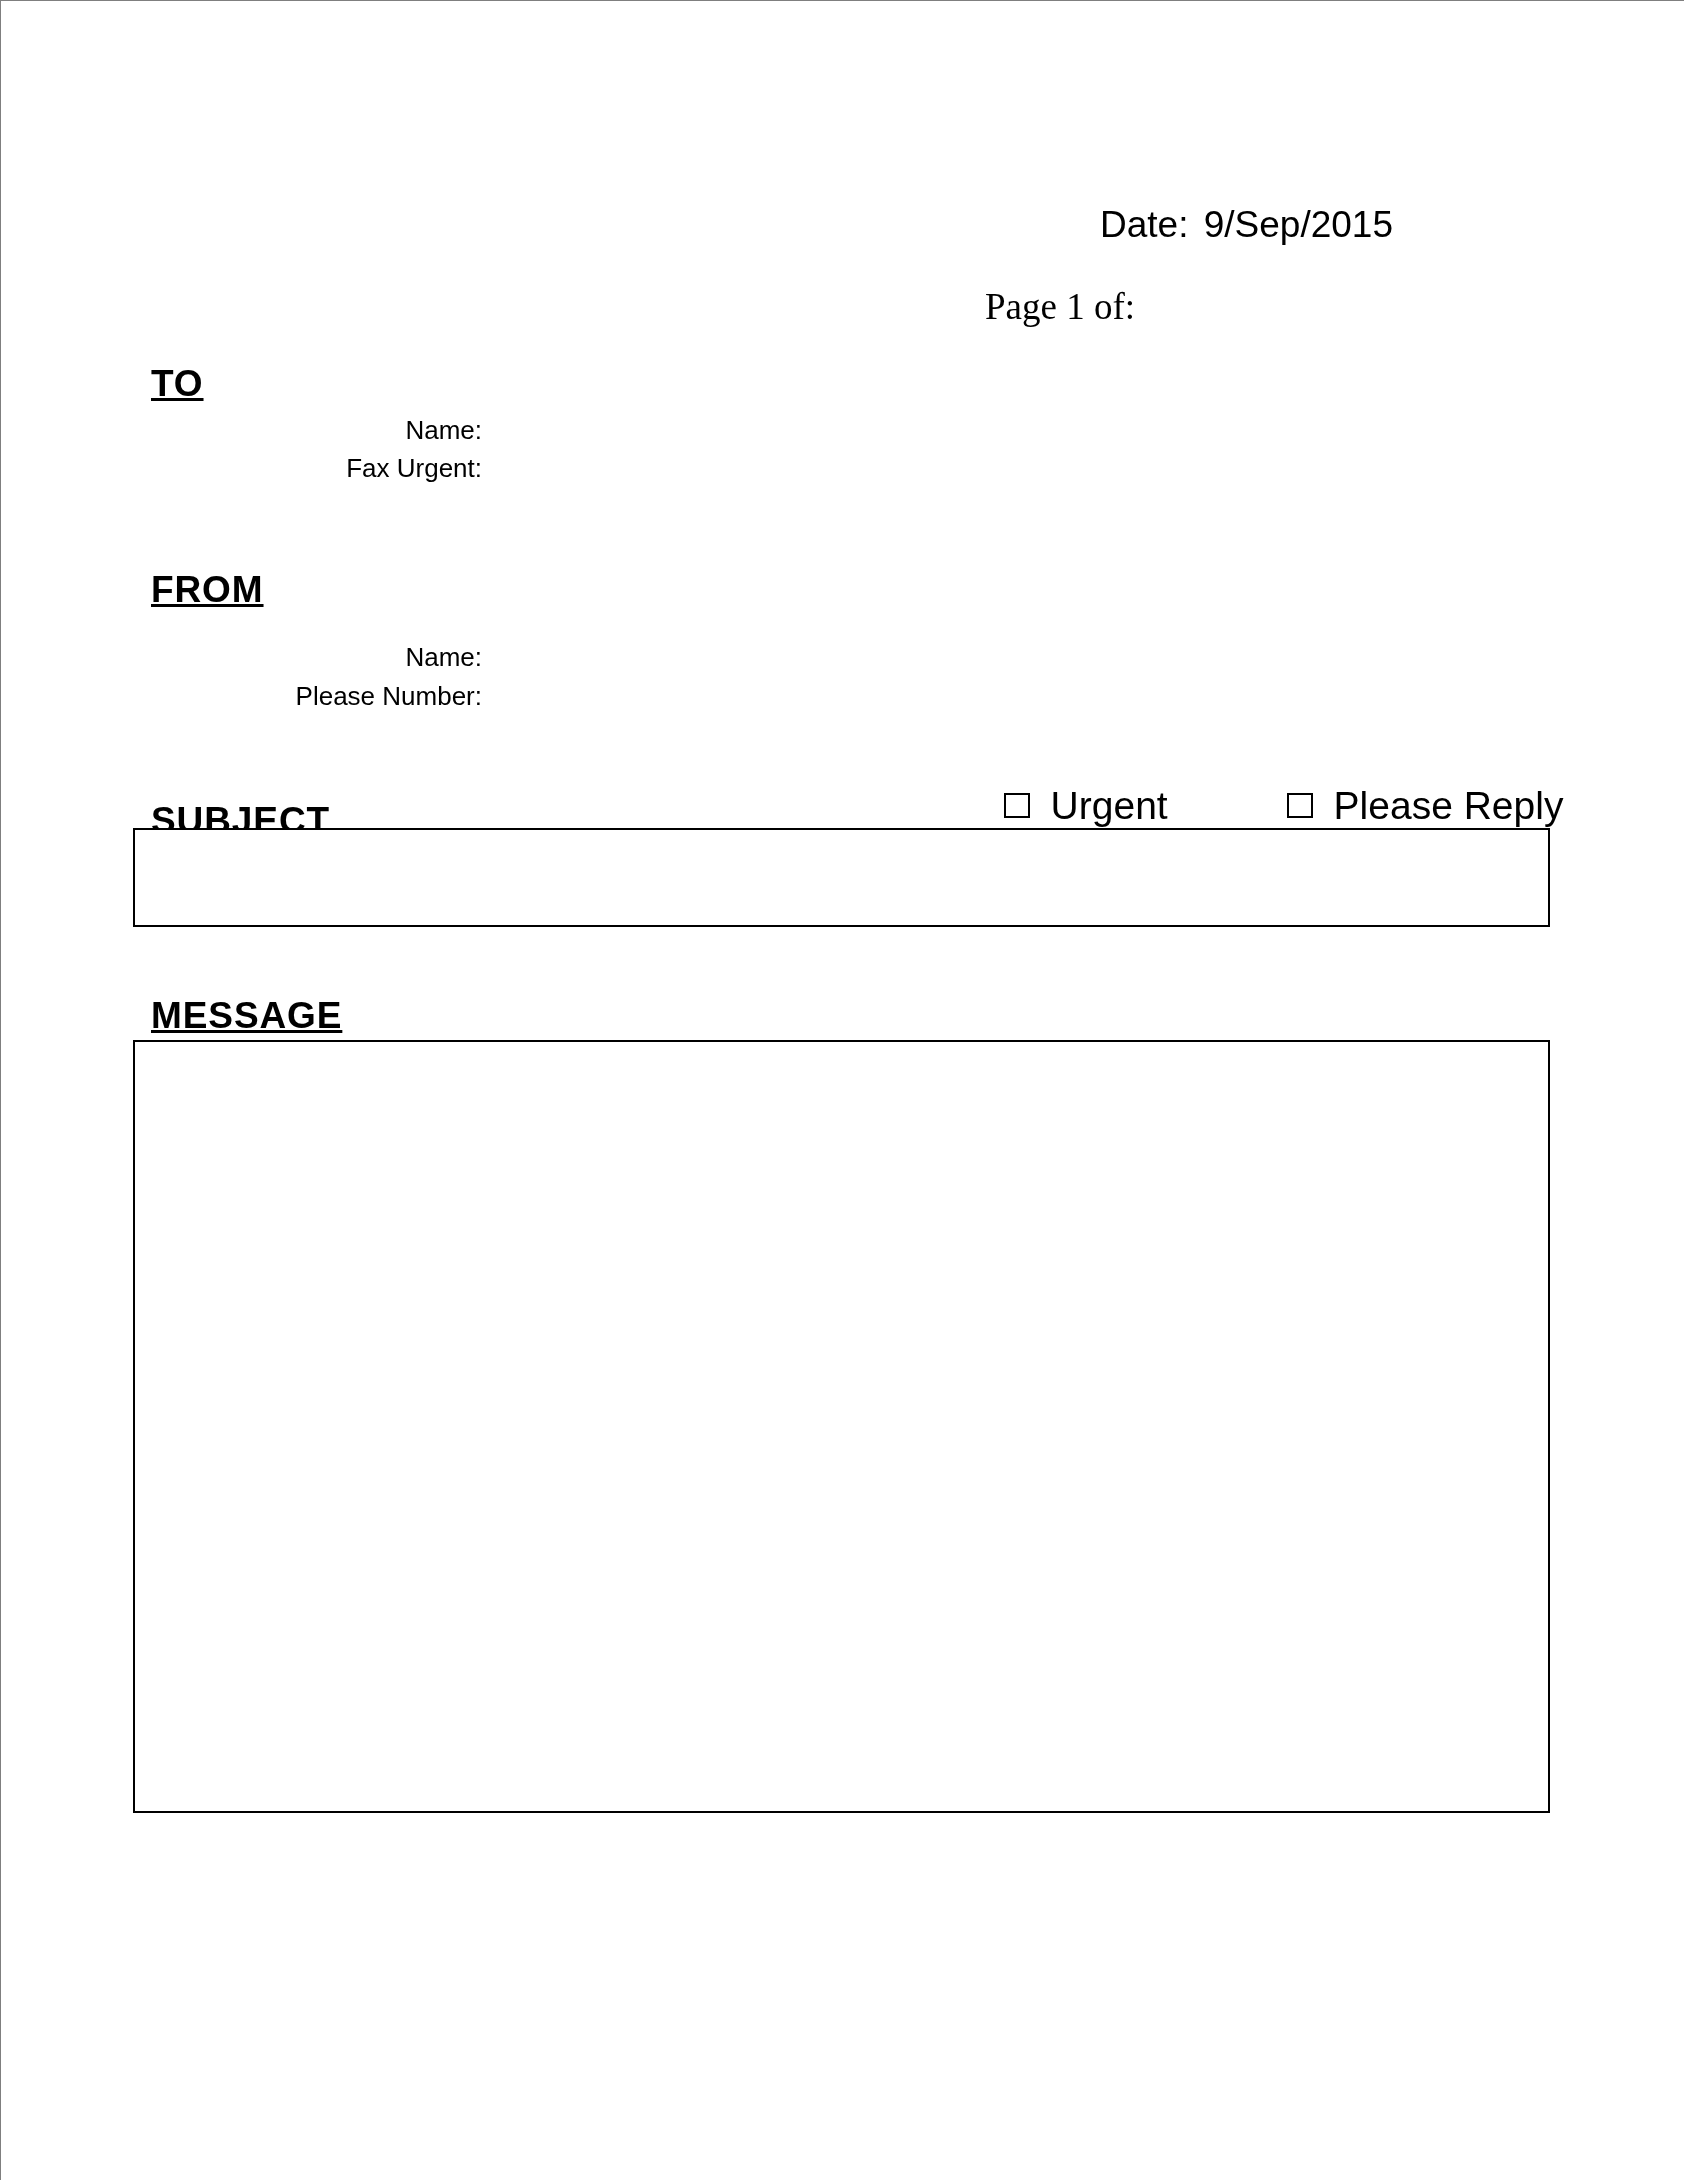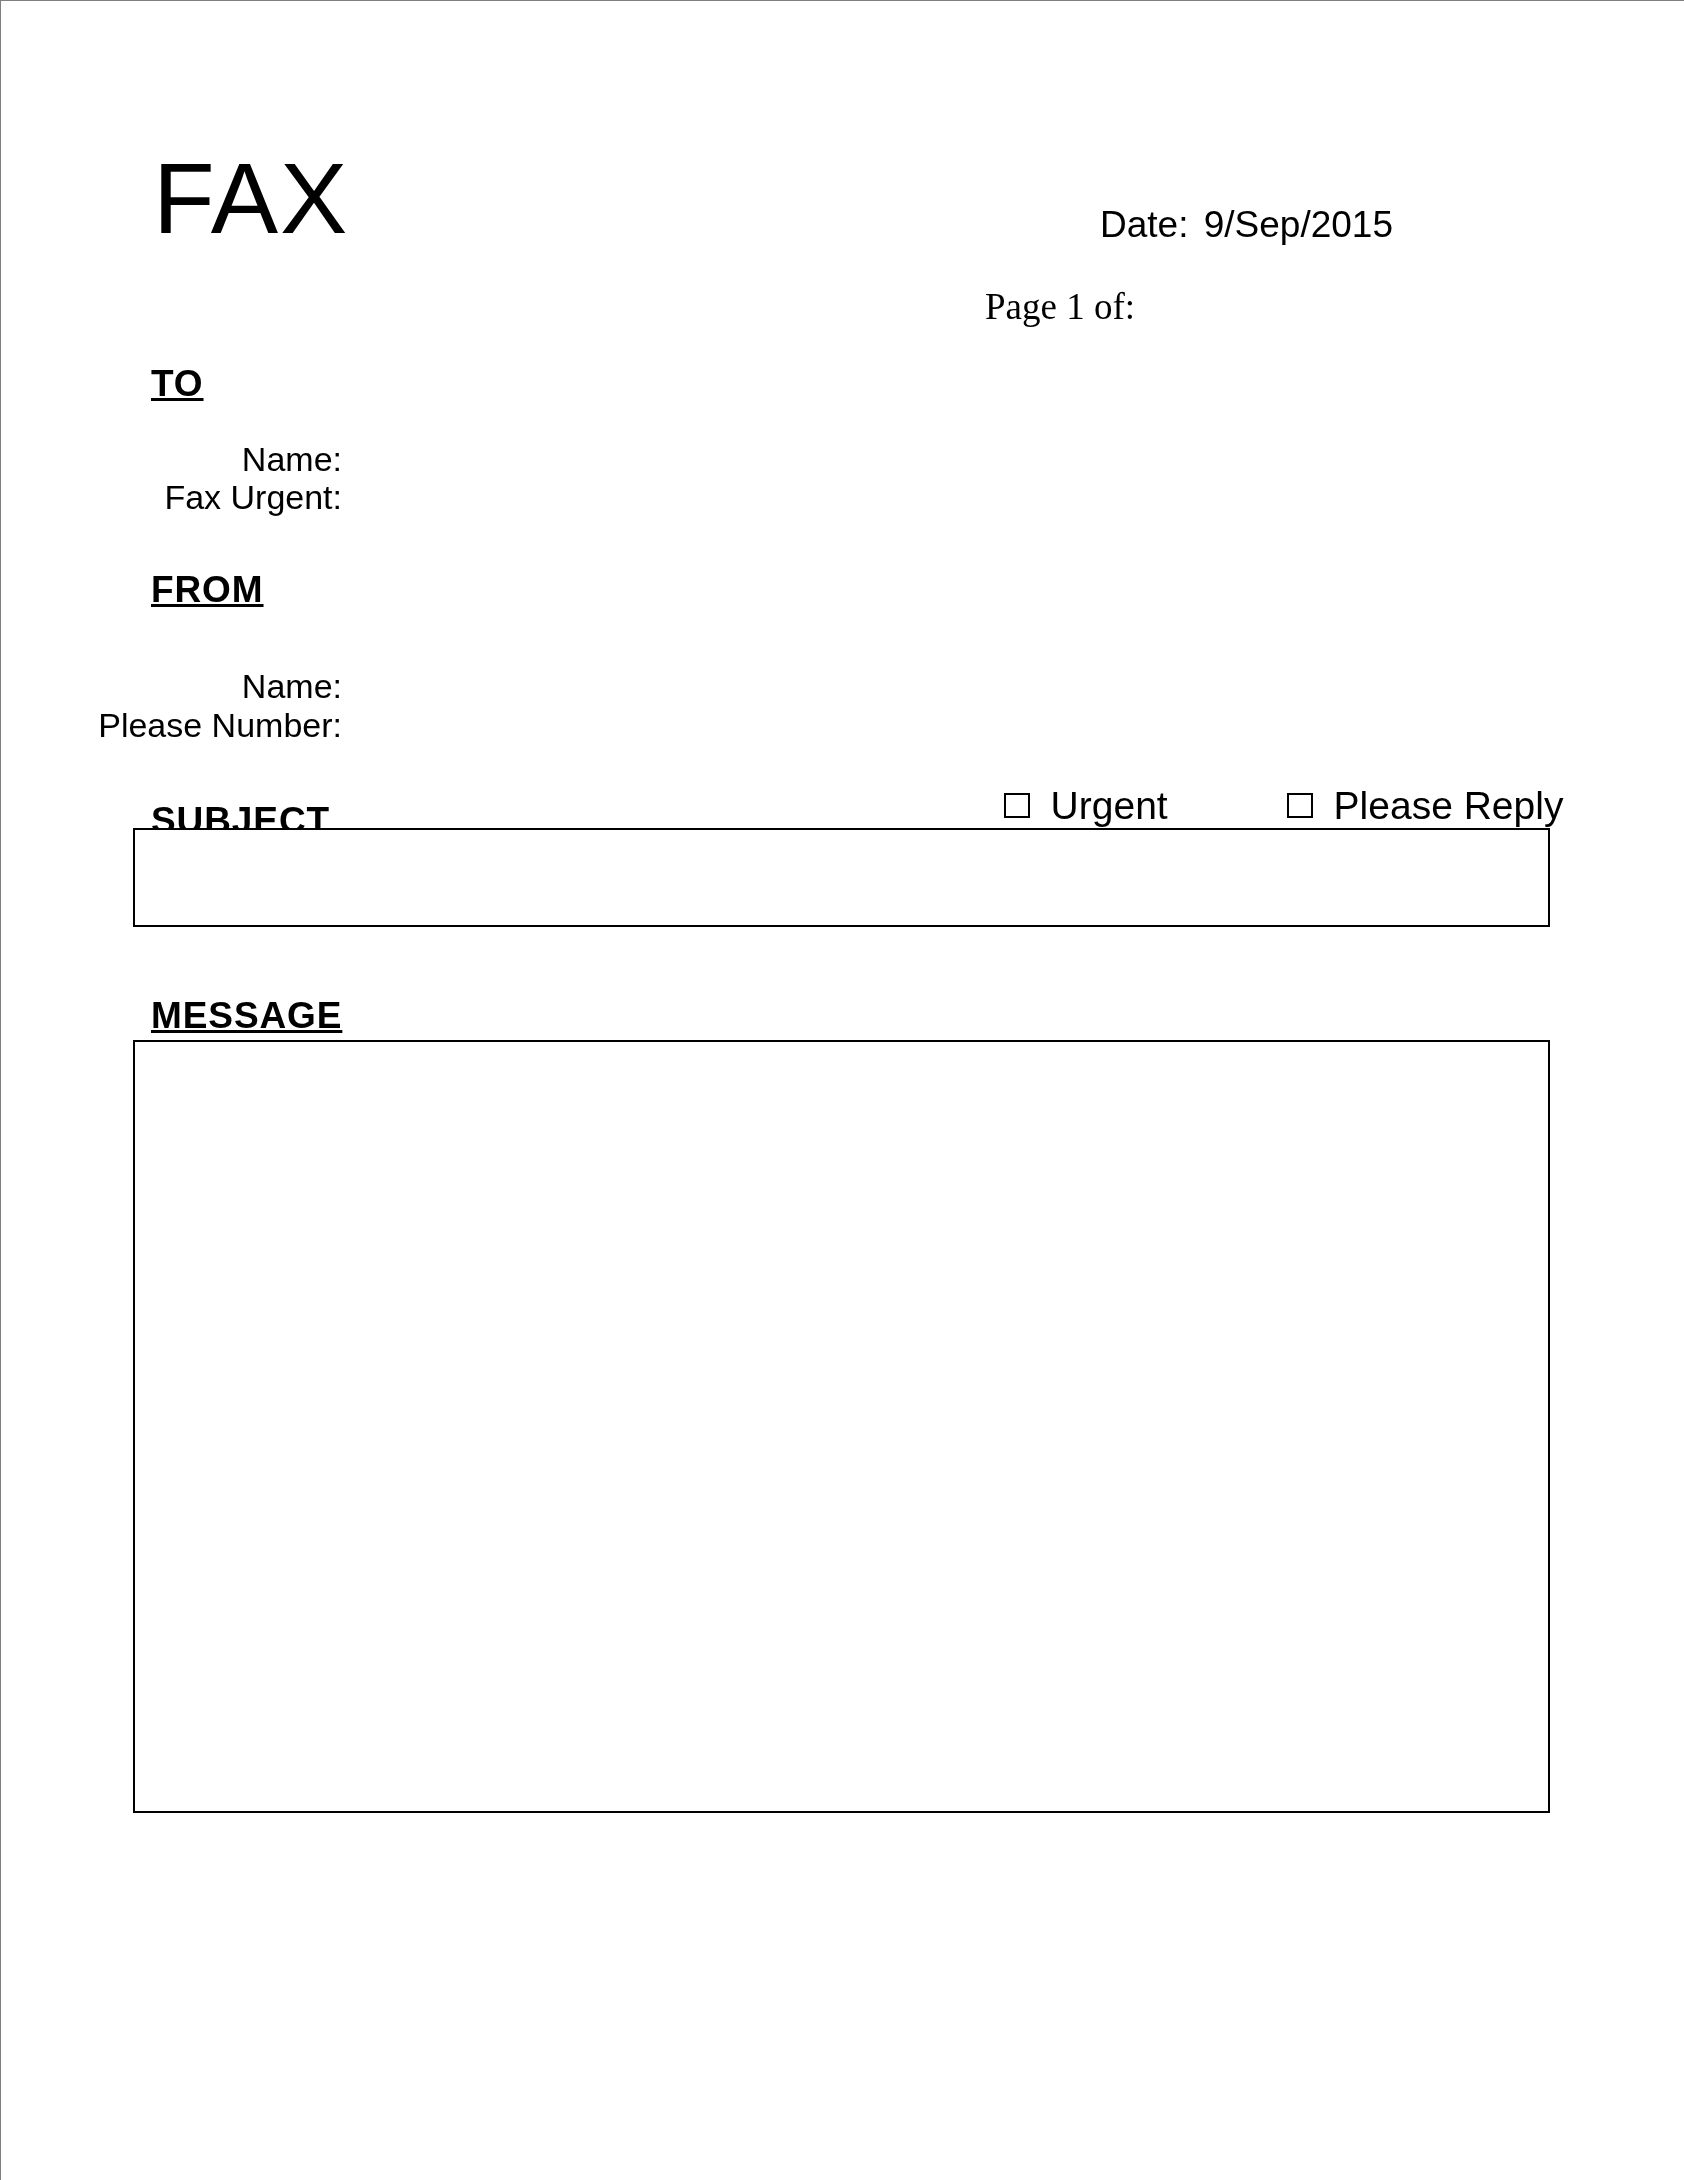--- a/index.html
+++ b/index.html
@@ -51,24 +51,23 @@
     line-height: 1.1;
     letter-spacing: 0.9px;
     text-decoration: underline;
   }
   .heading-to      { left: 150px; top: 363px; }
   .heading-from    { left: 150px; top: 569px; text-align: center; }
   .heading-subject { left: 150px; top: 800px; text-align: center; }
   .heading-message { left: 150px; top: 995px; }
 
   .field-label {
-    right: 1342px;           
-    font-size: 34px;
+    right: 1202px;           
+    font-size: 26px;
     line-height: 1.2;
-    margin-top: 24px;
   }
   .to-name-label        { top: 414px; }
   .to-fax-label         { top: 452px; }
   .from-name-label      { top: 641px; }
   .from-contact-label   { top: 680px; }
 
   .field-value {
     font-size: 32px;
     line-height: 1.2;
     min-width: 511px;
@@ -122,21 +121,20 @@
     font-size: 32px;
     padding: 8.5px 12px;
     white-space: normal;
   }
 </style>
 </head>
 <body>
 
 <div class="page">
 
-  <div class="abs fax-title">FAX</div>
 
   <div class="abs date-line">
     <span>Date:</span><span class="date-value">9/Sep/2015</span>
   </div>
 
   <div class="abs page-line">
     <span>Page 1 of:</span>
     <span></span>
   </div>
 

